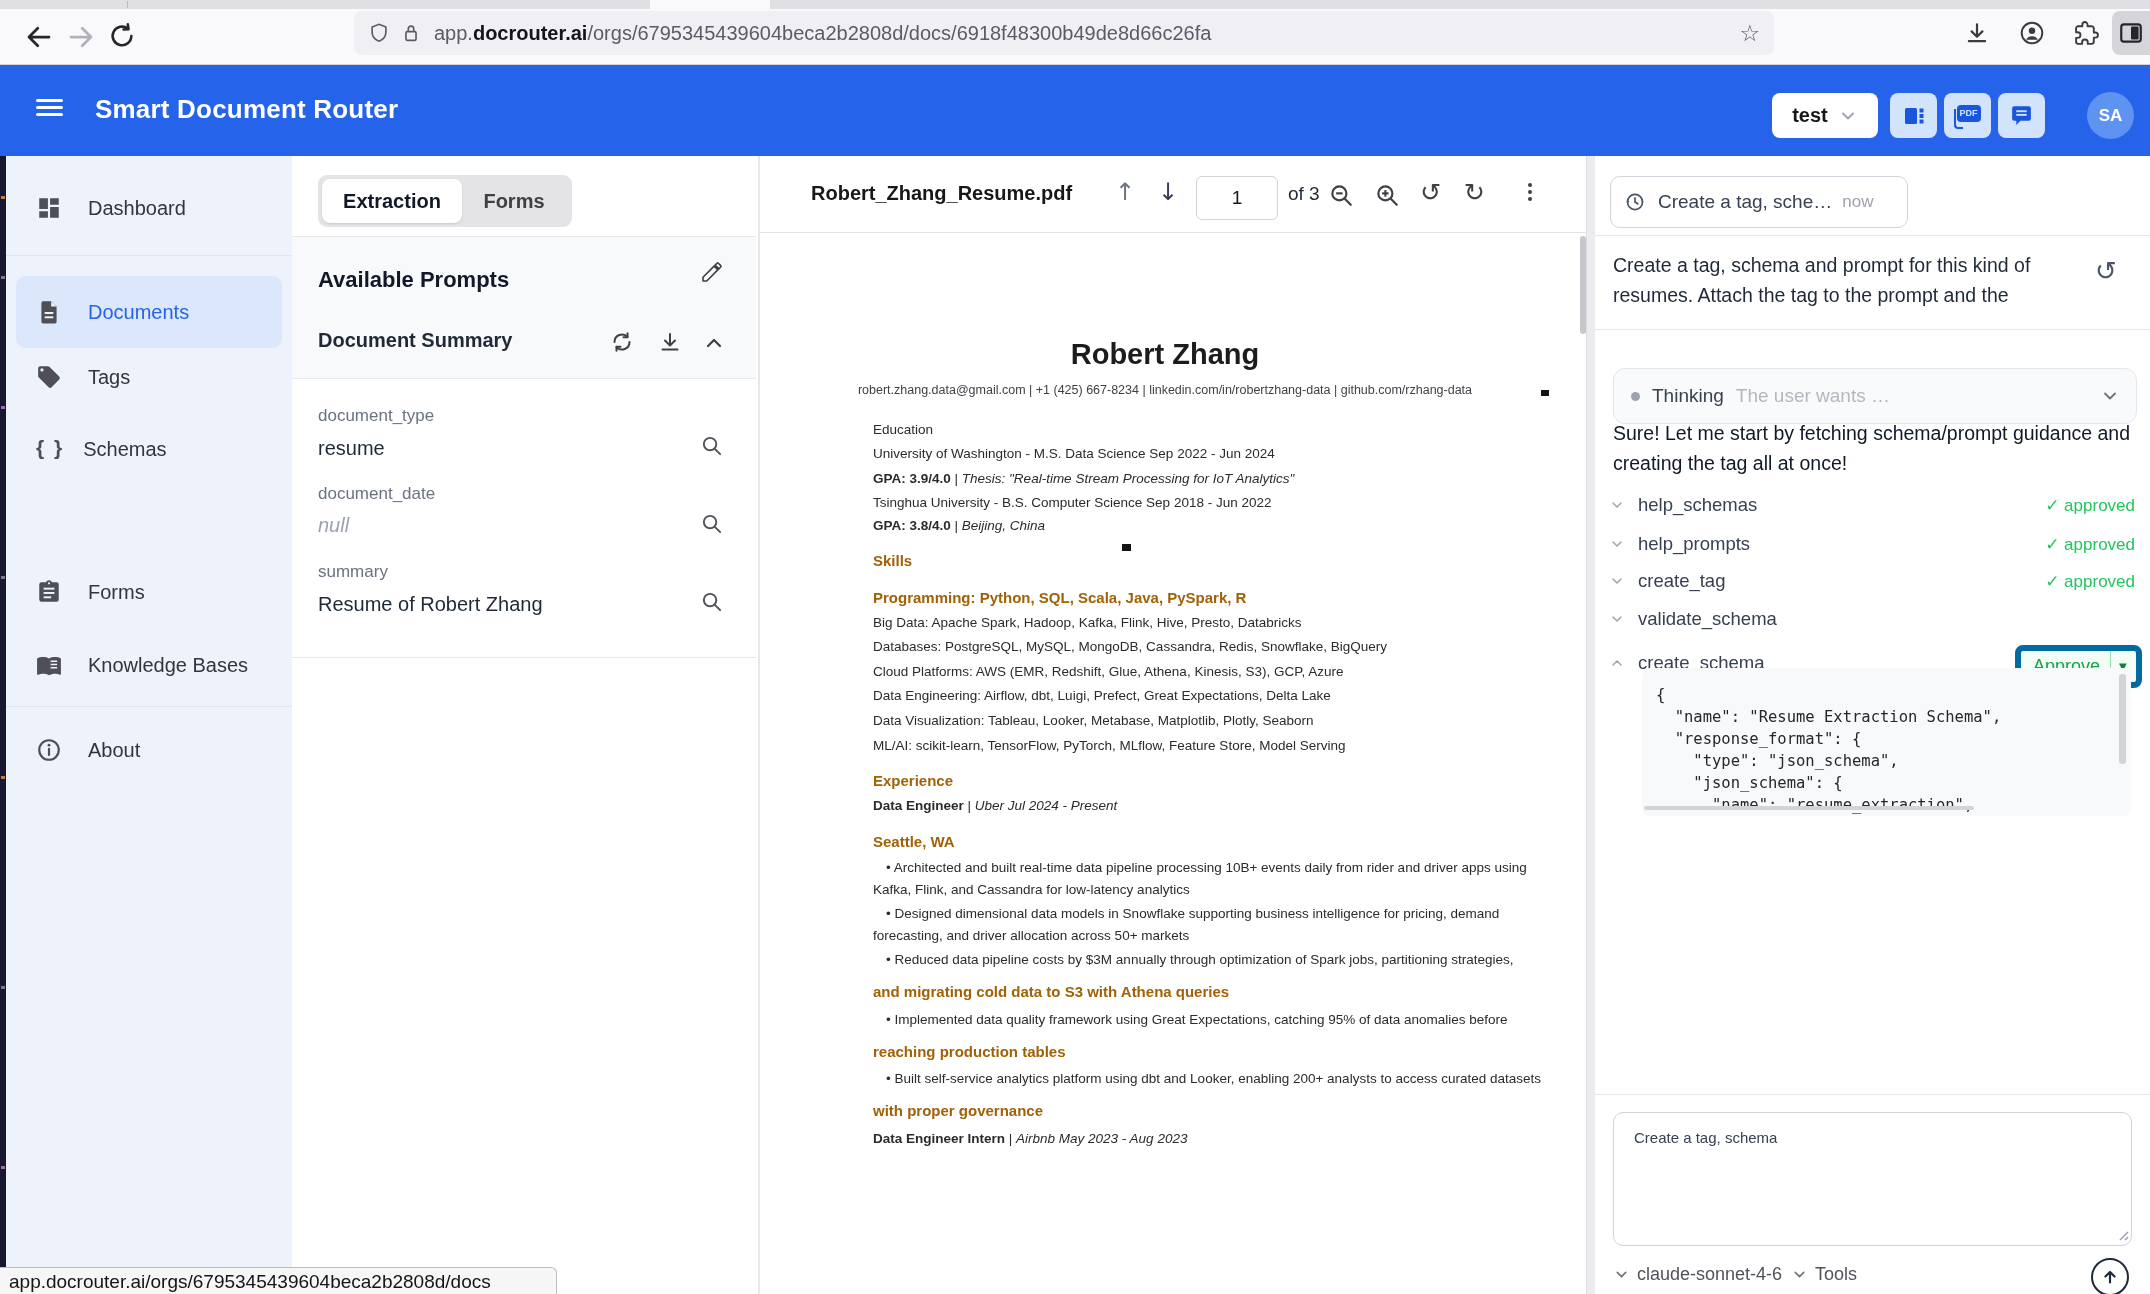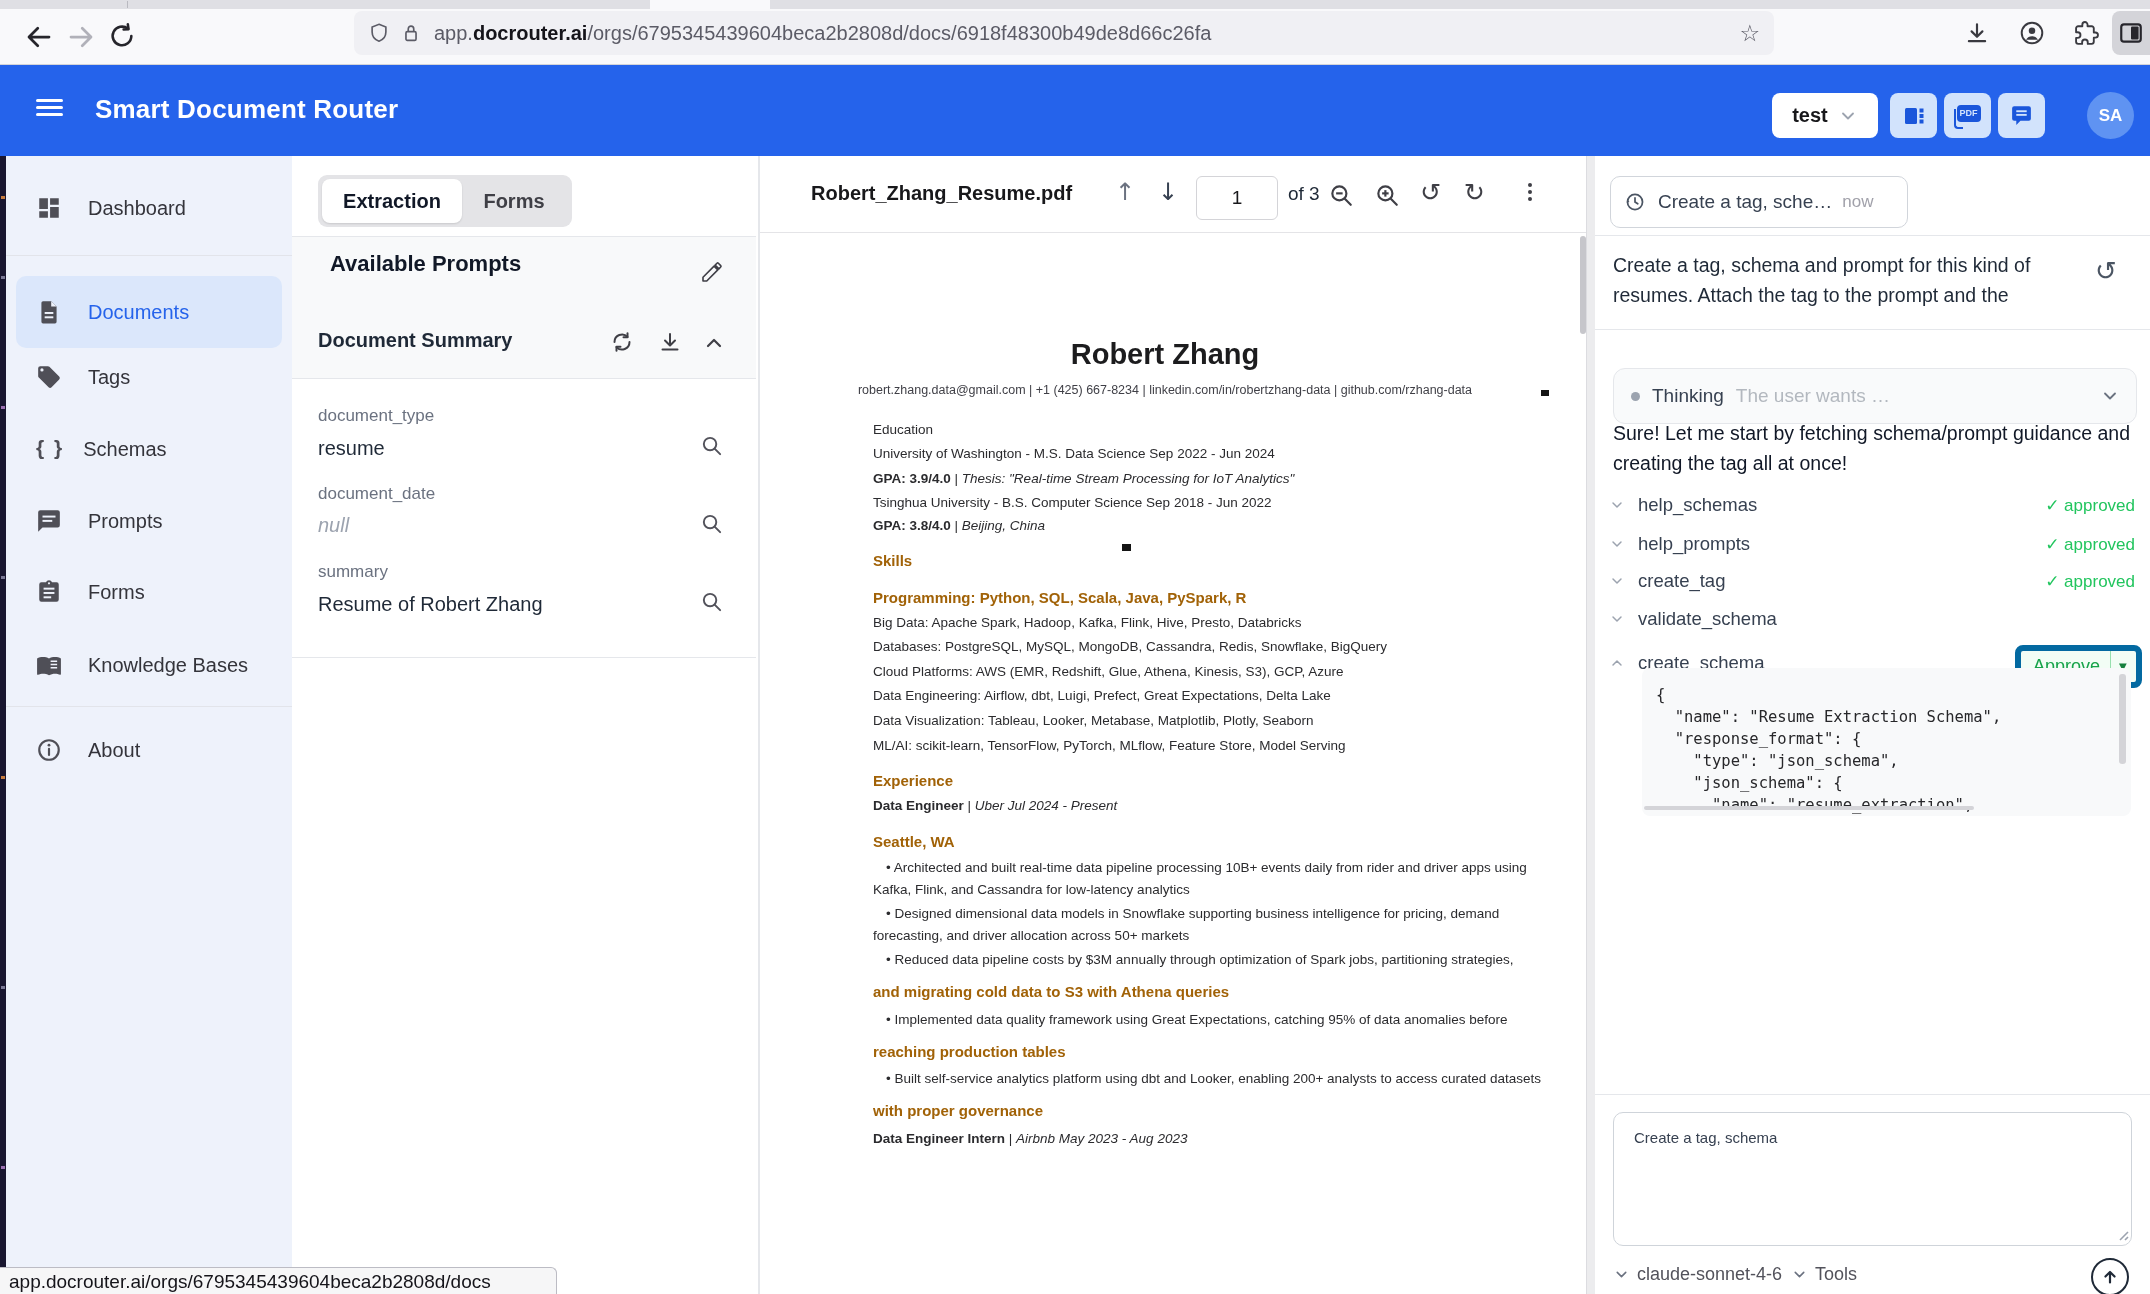--- a/index.html
+++ b/index.html
@@ -345,28 +345,20 @@
           <svg width="26" height="26" viewBox="0 0 24 24">
             <use href="#i-tag"></use>
           </svg>
         </span>
       <span class="lb">Tags</span>
     </div>
     <div class="sb-item" style="top:268px;">
       <span class="ic braces" style="width:auto;">{ }</span>
       <span class="lb" style="margin-left:19px;">Schemas</span>
     </div>
-    <div class="sb-item" style="top:340px;">
-      <span class="ic">
-          <svg width="26" height="26" viewBox="0 0 24 24">
-            <use href="#i-chatbubble"></use>
-          </svg>
-        </span>
-      <span class="lb">Prompts</span>
-    </div>
     <div class="sb-item" style="top:411px;">
       <span class="ic">
           <svg width="26" height="26" viewBox="0 0 24 24">
             <use href="#i-clipboard"></use>
           </svg>
         </span>
       <span class="lb">Forms</span>
     </div>
     <div class="sb-item" style="top:484px;">
       <span class="ic">
@@ -386,21 +378,21 @@
       <span class="lb">About</span>
     </div>
   </div>
 
   <div class="a xpanel">
     <div class="a tabswrap">
       <div class="tab on">Extraction</div>
       <div class="tab off">Forms</div>
     </div>
     <div class="a secrow" style="top:80px;height:70px;">
-      <div class="a sechead" style="left:26px;top:14px;margin-left:12px;">Available Prompts</div>
+      <div class="a sechead" style="left:26px;top:30px;">Available Prompts</div>
       <div class="a xic" style="left:408px;top:23px;">
           <svg width="24" height="24" viewBox="0 0 24 24">
             <use href="#i-pencil"></use>
           </svg>
         </div>
     </div>
     <div class="a secrow" style="top:150px;height:72px;border-top:none;">
       <div class="a" style="left:26px;top:23px;font-size:20px;font-weight:600;color:#1f2937;">Document Summary</div>
       <div class="a xic" style="left:318px;top:24px;">
           <svg width="24" height="24" viewBox="0 0 24 24">

